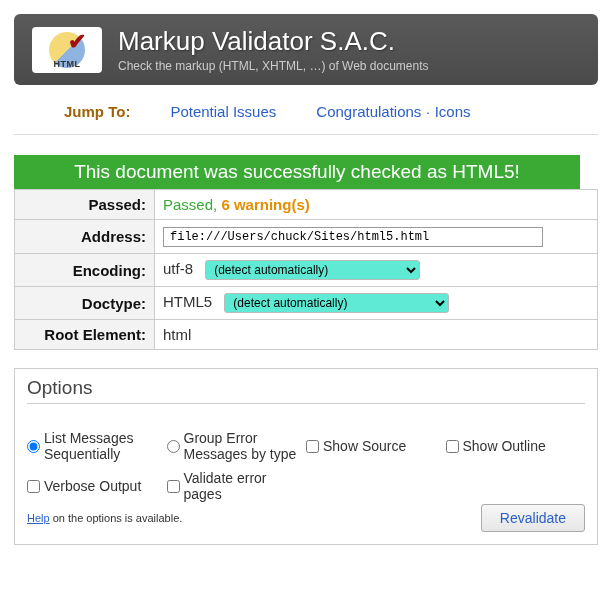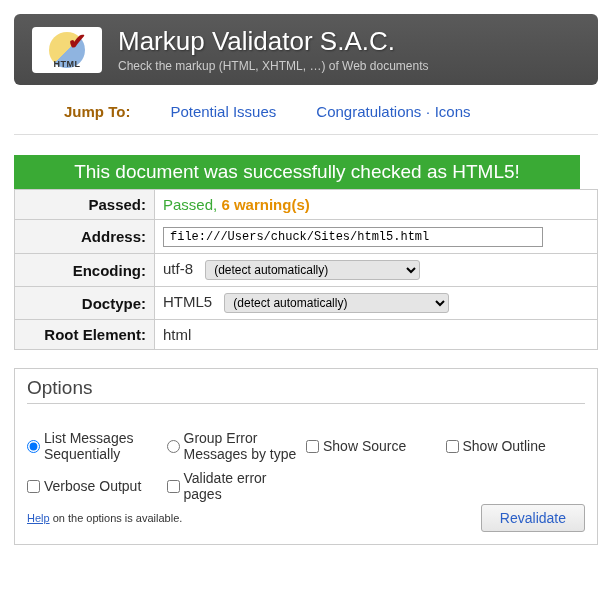--- a/index.html
+++ b/index.html
@@ -108,21 +108,21 @@
     font-size: 12px;
     padding: 2px 6px;
     border: 1px solid #999;
     background: #fff;
   }
   .detect-select {
     font-size: 12px;
     padding: 1px 4px;
     width: 215px;
     margin-left: 8px;
-    background: #e5e5e5;
+    background: #5eead4;
     border: 1px solid #bbb;
     border-radius: 3px;
   }
   .options {
     margin: 18px 14px 14px 14px;
     border: 1px solid #ccc;
     padding: 8px 12px 12px 12px;
   }
   .options-title {
     font-size: 19px;

